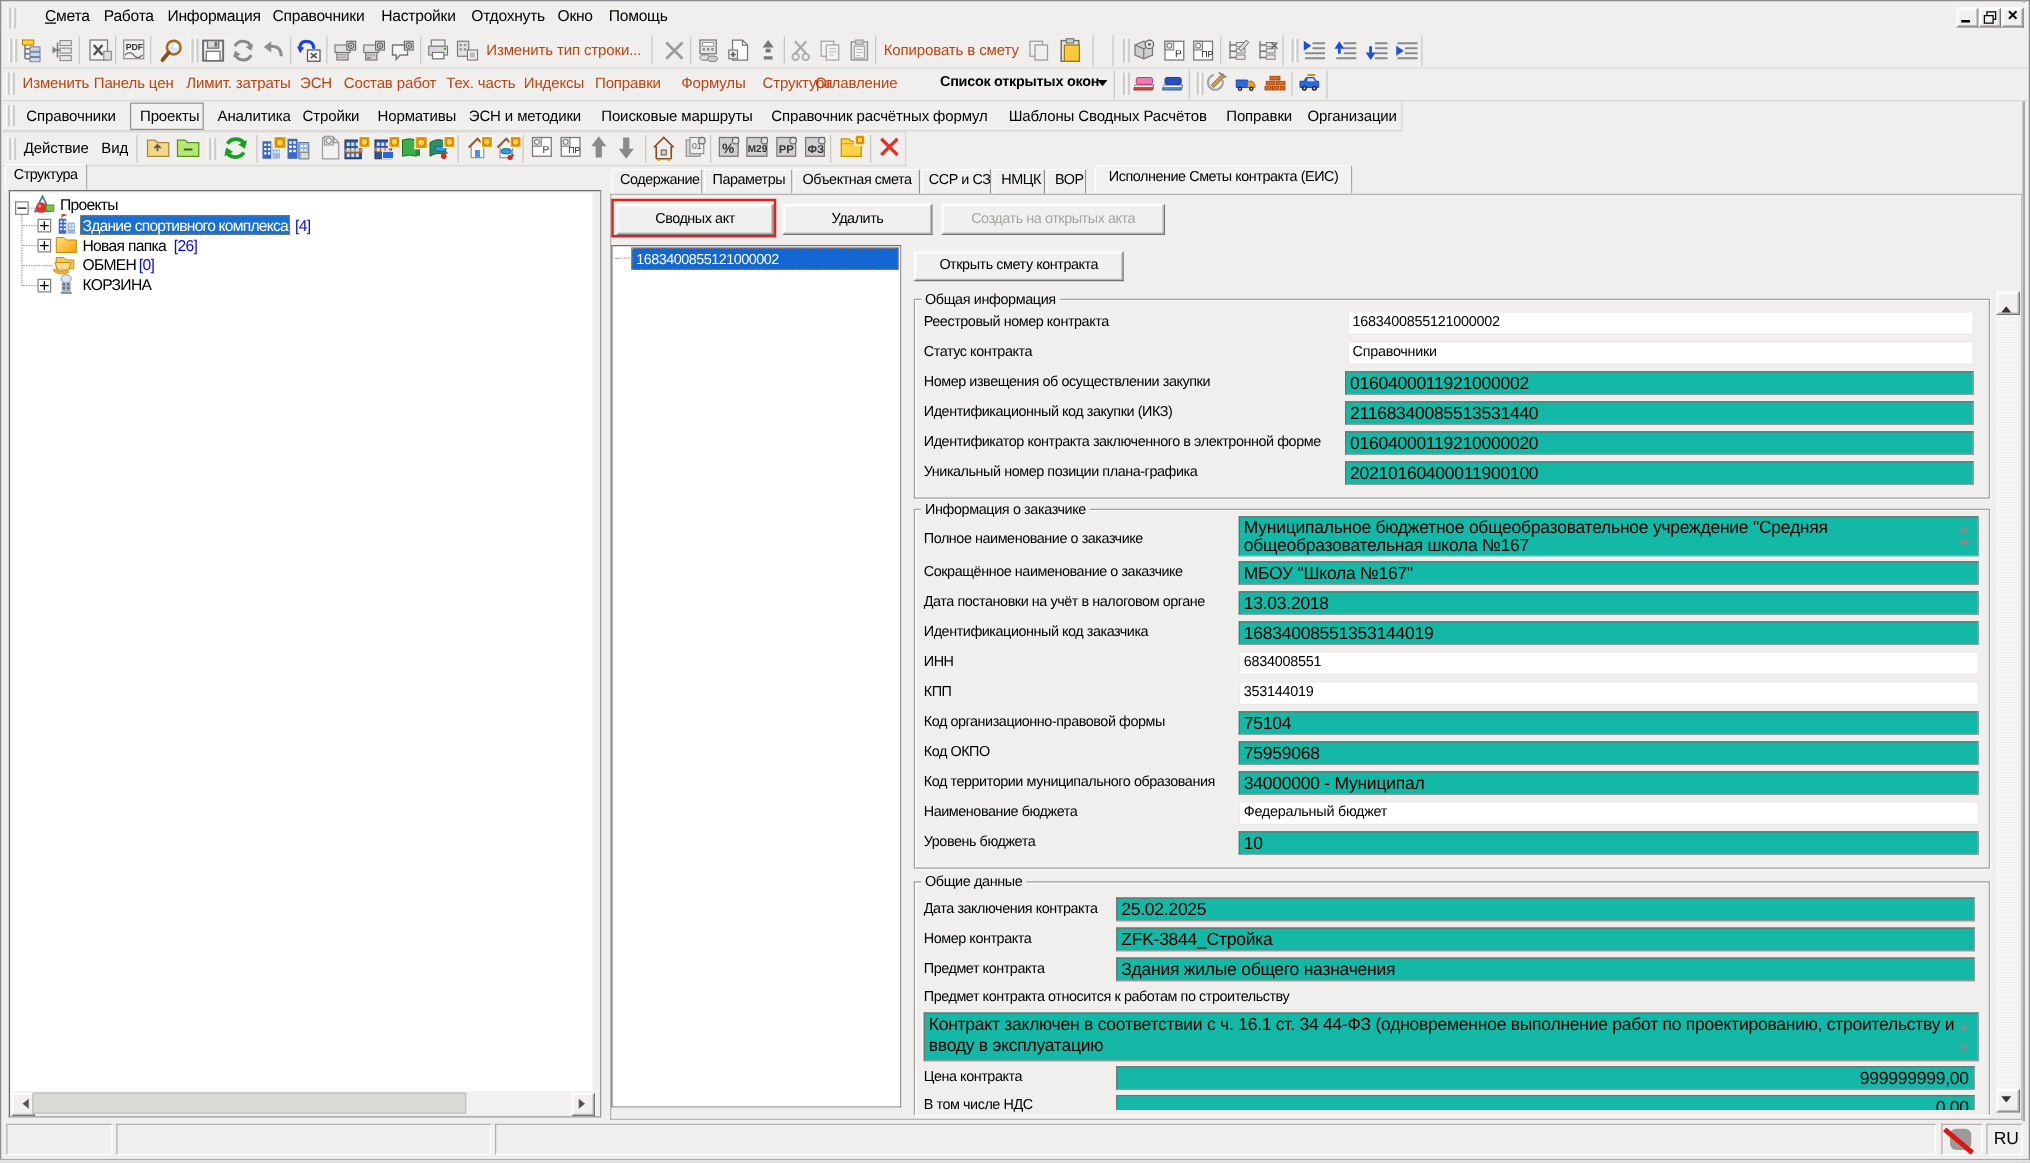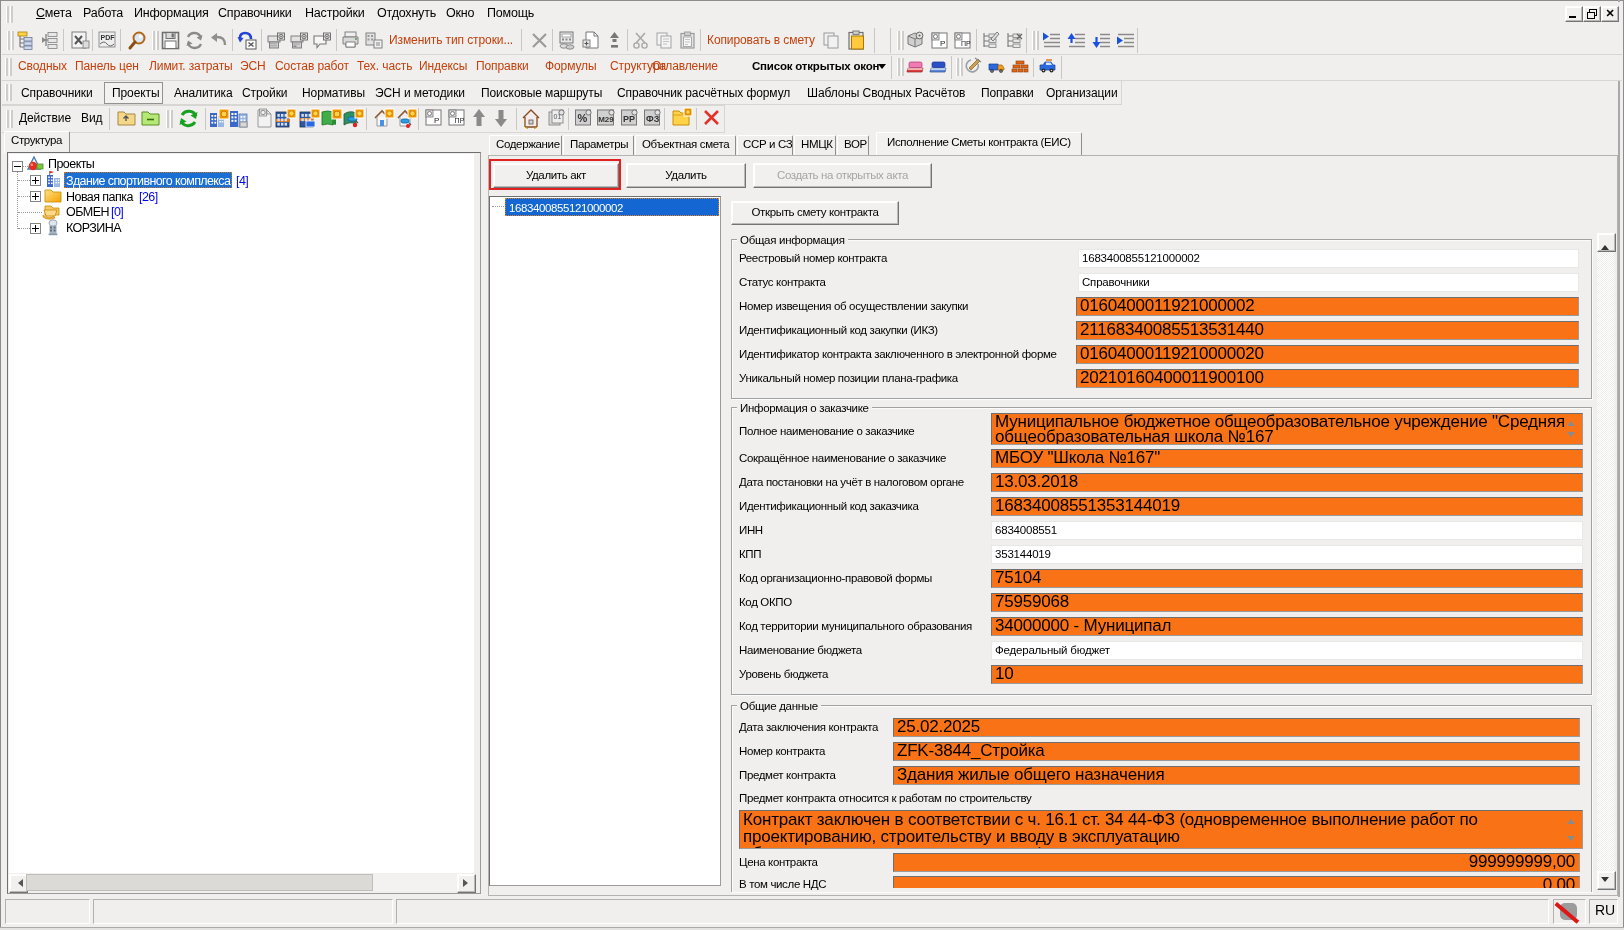--- a/index.html
+++ b/index.html
@@ -7,21 +7,21 @@
 .t{position:absolute;white-space:nowrap;font-size:12px;letter-spacing:-0.1px;line-height:15px}
 .m{font-size:12.5px;letter-spacing:-0.2px}
 .lbl{font-size:11.5px;letter-spacing:-0.35px}
 .tr{font-size:12.5px;letter-spacing:-0.55px}
 .gray{color:#c2410c}
 .sep{position:absolute;width:1px;background:#c9c7c4}
 .grip{position:absolute;width:7px}
 .grip:before,.grip:after{content:"";position:absolute;top:0;bottom:0;width:1px;background:#fff;border-right:2px solid #cfcdca}
 .grip:before{left:0}.grip:after{left:4px}
 .btn{position:absolute;background:#f1f0ef;border:1px solid #747474;border-top-color:#fdfdfd;border-left-color:#fdfdfd;box-shadow:inset -1px -1px 0 #b9b9b9,inset 1px 1px 0 #fff;text-align:center;font-size:11.5px;letter-spacing:-0.35px;color:#000}
-.fld{position:absolute;background:#f97316;border:1px solid #9b9b9b;border-top-color:#6f6f6f;border-left-color:#6f6f6f;font-size:17px;letter-spacing:-0.2px;line-height:16px;padding:0 0 0 3px;white-space:nowrap;overflow:hidden}
+.fld{position:absolute;background:#14b8a6;border:1px solid #9b9b9b;border-top-color:#6f6f6f;border-left-color:#6f6f6f;font-size:14px;letter-spacing:-0.2px;line-height:16px;padding:0 0 0 3px;white-space:nowrap;overflow:hidden}
 .flat{position:absolute;background:#fff;border:1px solid #e8e8e7;font-size:11.5px;letter-spacing:-0.2px;line-height:16px;padding:0 0 0 3px;white-space:nowrap;overflow:hidden}
 .grp{position:absolute;border:1px solid #a2a2a2;box-shadow:1px 1px 0 #fbfbfb,inset 1px 1px 0 #fbfbfb}
 .grplbl{position:absolute;background:#f0efee;padding:0 3px;font-size:11.5px;letter-spacing:-0.3px;line-height:14px}
 .ic{position:absolute}
 .tab{position:absolute;background:#f0efee;border:1px solid #8d8d8d;border-bottom:none;border-top-color:#fff;border-left-color:#fff;border-radius:2px 2px 0 0}
 .tabtxt{position:absolute;font-size:11.5px;letter-spacing:-0.35px;white-space:nowrap}
 svg{position:absolute;left:0;top:0}
 </style></head>
 <body>
 
@@ -255,21 +255,21 @@
 </svg>
 <svg class="ic" style="left:1116px;top:32px" width="19" height="17" viewBox="0 0 19 17">
  <path d="M2 2.5 H18 M8 6.5 H18 M8 10.5 H18 M2 14.5 H18" stroke="#8a8a8a" stroke-width="1.6"></path>
  <path d="M1 4.5 L7 8.5 L1 12.5 Z" fill="#1c50e0"></path>
 </svg>
 <div class="sep" style="left:1137px;top:28px;height:25px"></div>
 </div>
 
 <div class="r" style="left:2px;top:55px;width:1620px;height:25px;background:#f0efee;border-bottom:1px solid #d8d6d3"></div>
 <div class="grip" style="left:5px;top:58px;height:18px"></div>
-<div class="t gray" style="left:18px;top:59px">Сводных</div>
+<div class="t gray" style="left:18px;top:59px">Изменить</div>
 <div class="t gray" style="left:75px;top:59px">Панель цен</div>
 <div class="t gray" style="left:149px;top:59px">Лимит. затраты</div>
 <div class="t gray" style="left:240px;top:59px">ЭСН</div>
 <div class="t gray" style="left:275px;top:59px">Состав работ</div>
 <div class="t gray" style="left:357px;top:59px">Тех. часть</div>
 <div class="t gray" style="left:419px;top:59px">Индексы</div>
 <div class="t gray" style="left:476px;top:59px">Поправки</div>
 <div class="t gray" style="left:545px;top:59px">Формулы</div>
 <div class="t gray" style="left:610px;top:59px">Структура</div>
 <div class="t gray" style="left:652px;top:59px">Оглавление</div>
@@ -625,21 +625,21 @@
 <div class="tab" style="left:794px;top:135px;width:40px;height:20px"></div>
 <div class="tabtxt" style="left:801px;top:138px">НМЦК</div>
 <div class="tab" style="left:837px;top:135px;width:30px;height:20px"></div>
 <div class="tabtxt" style="left:844px;top:138px">ВОР</div>
 <div class="tab" style="left:876px;top:132px;width:204px;height:23px;background:#f2f1f0"></div>
 <div class="tabtxt" style="left:887px;top:136px">Исполнение Сметы контракта (ЕИС)</div>
 
 <div class="r" style="left:488px;top:155px;width:1130px;height:741px;background:#f0efee;border:1px solid #b5b3b0;box-sizing:border-box"></div>
 
 <div class="r" style="left:489px;top:159px;width:132px;height:31px;border:2px solid #e02222;box-sizing:border-box"></div>
-<div class="btn" style="left:493px;top:163px;width:124px;height:23px;line-height:22px">Удалить акт</div>
+<div class="btn" style="left:493px;top:163px;width:124px;height:23px;line-height:22px">Сводных акт</div>
 <div class="btn" style="left:626px;top:163px;width:118px;height:23px;line-height:22px">Удалить</div>
 <div class="btn" style="left:753px;top:163px;width:177px;height:23px;line-height:22px;color:#a6a5a2">Создать на открытых акта</div>
 
 <div class="r" style="left:489px;top:196px;width:232px;height:690px;background:#fff;border:1px solid #9b9b9b;border-top-color:#6f6f6f;border-left-color:#6f6f6f;box-sizing:border-box"></div>
 <div class="r" style="left:505px;top:198px;width:214px;height:18px;background:#1467d2;border:1px dotted #e08020;box-sizing:border-box"></div>
 <div class="t" style="left:509px;top:201px;color:#fff;font-size:11.5px;letter-spacing:-0.4px">1683400855121000002</div>
 <div class="r" style="left:492px;top:206px;width:12px;height:1px;border-top:1px dotted #9a9a9a"></div>
 
 <div class="btn" style="left:731px;top:201px;width:166px;height:22px;line-height:21px">Открыть смету контракта</div>
 

